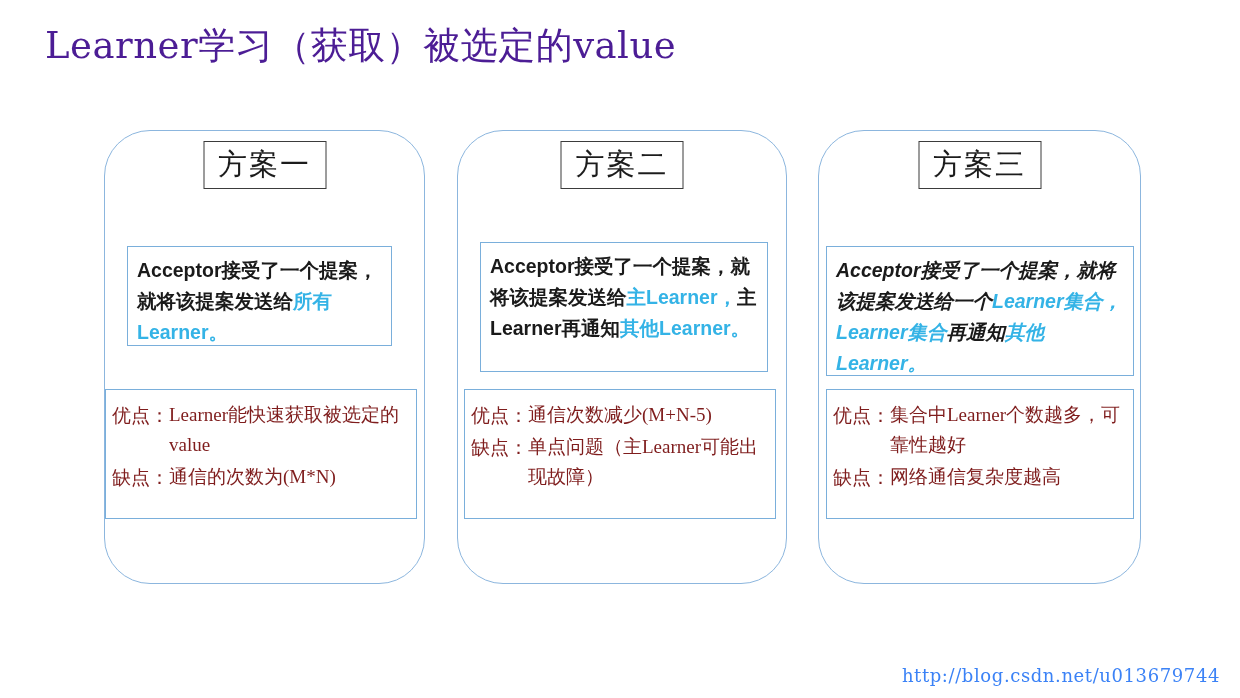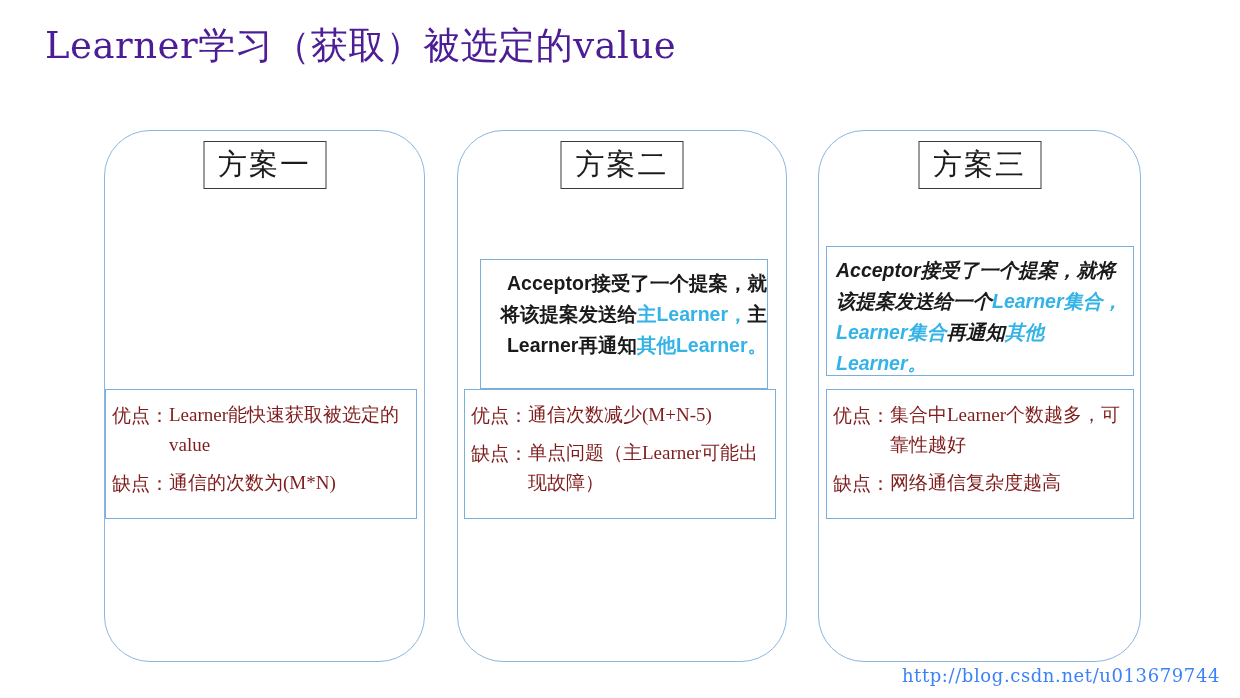--- a/index.html
+++ b/index.html
@@ -33,21 +33,21 @@
     position: absolute;
     left: 0;
     top: 130px;
     width: 1240px;
     height: 465px;
   }
 
   .panel {
     position: absolute;
     top: 0;
-    height: 532px;
+    height: 454px;
     border: 1.3px solid #8cb6de;
     border-radius: 46px;
     background: #ffffff;
     box-sizing: border-box;
   }
   .panel-1 { left: 104px;  width: 321px; }
   .panel-2 { left: 457px;  width: 330px; }
   .panel-3 { left: 818px;  width: 323px; }
 
   
@@ -74,21 +74,21 @@
     background: #ffffff;
     box-sizing: border-box;
     font-size: 19.5px;
     line-height: 31px;
     color: #1a1a1a;
     font-family: "Liberation Sans", "DejaVu Sans", sans-serif;
     font-weight: 600;
     padding: 8px 0 8px 9px;
   }
   .panel-1 .desc-box { left: 22px;  top: 115px; width: 265px; height: 100px; }
-  .panel-2 .desc-box { left: 22px;  top: 128px; width: 288px; height: 130px; text-align: right; }
+  .panel-2 .desc-box { left: 22px;  top: 111px; width: 288px; height: 130px; }
   .panel-3 .desc-box { left: 7px;   top: 115px; width: 308px; height: 130px; font-style: italic; }
 
   .desc-box .hl { color: #34b3e6; }
 
   
   .pc-box {
     position: absolute;
     border: 1.2px solid #7aafdb;
     background: #ffffff;
     box-sizing: border-box;
@@ -99,21 +99,21 @@
     color: #7f1d1d;
   }
   .panel-1 .pc-box { left: 0px;  top: 258px; width: 312px; height: 130px; }
   .panel-2 .pc-box { left: 6px;  top: 258px; width: 312px; height: 130px; }
   .panel-3 .pc-box { left: 7px;  top: 258px; width: 308px; height: 130px; }
 
   .pc-row {
     display: flex;
     align-items: flex-start;
   }
-  .pc-row + .pc-row { margin-top: 8px; }
+  .pc-row + .pc-row { margin-top: 2px; }
   .pc-label {
     flex: 0 0 auto;
     white-space: nowrap;
     font-family: "DejaVu Serif", "Liberation Serif", serif;
   }
   .pc-value {
     flex: 1 1 auto;
     font-family: Liberation Serif, serif;
   }
 
@@ -132,20 +132,23 @@
 </head>
 <body>
 
 <div class="page-title">Learner学习（获取）被选定的value</div>
 
 <div class="panels">
 
   <div class="panel panel-1">
     <div class="panel-heading">方案一</div>
 
+    <div class="desc-box">
+      <span>Acceptor接受了一个提案，就将该提案发送给</span><span class="hl">所有Learner。</span>
+    </div>
 
     <div class="pc-box">
       <div class="pc-row">
         <span class="pc-label">优点：</span>
         <span class="pc-value">Learner能快速获取被选定的value</span>
       </div>
       <div class="pc-row">
         <span class="pc-label">缺点：</span>
         <span class="pc-value">通信的次数为(M*N)</span>
       </div>

